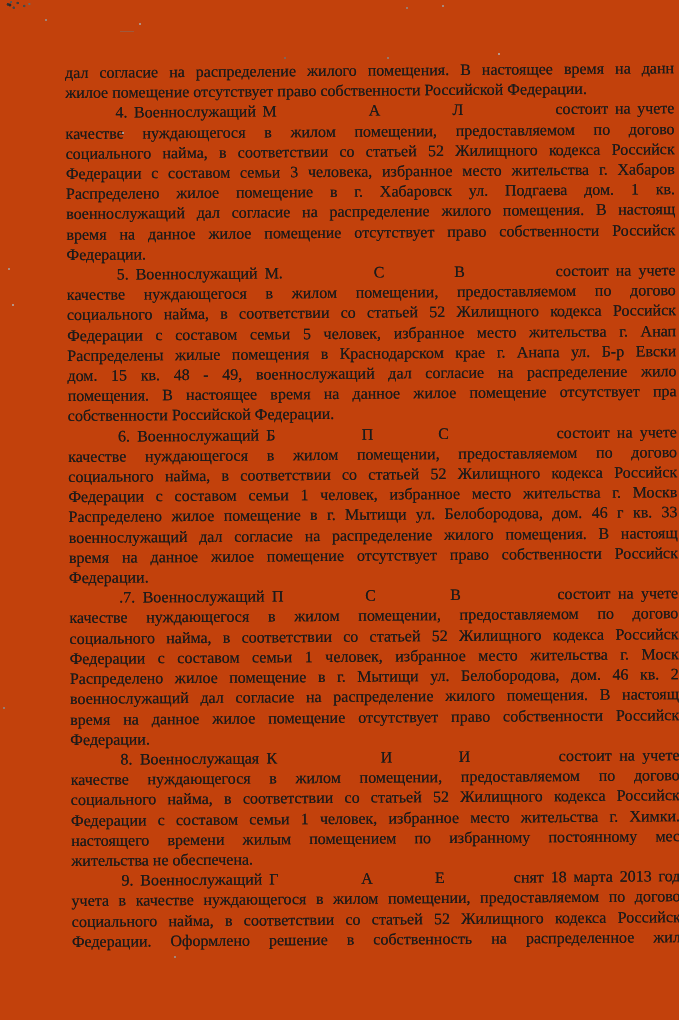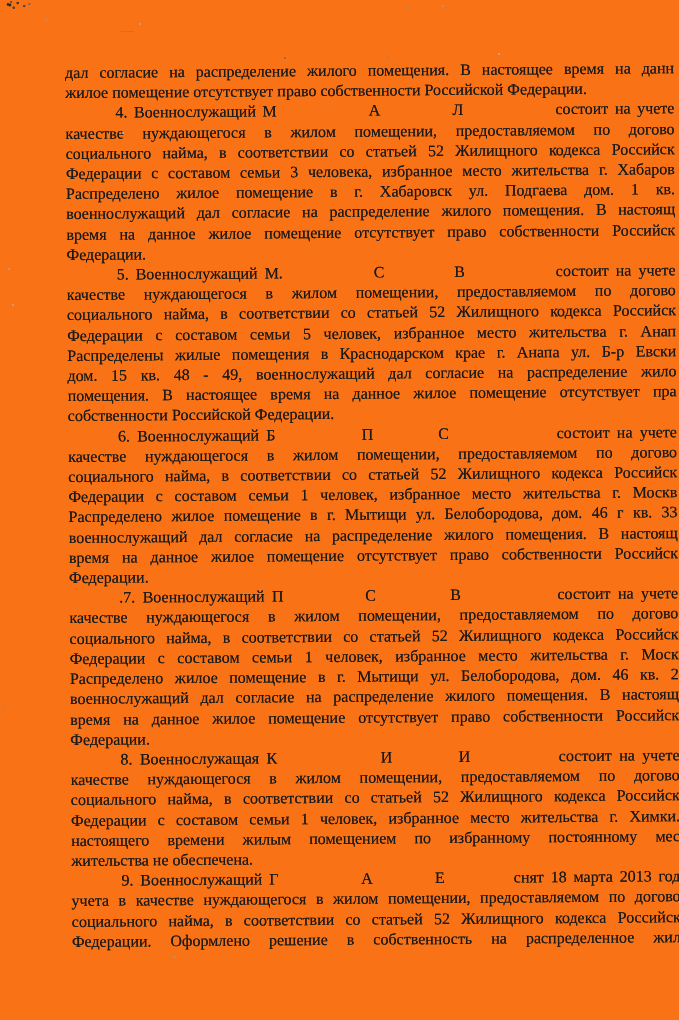--- a/index.html
+++ b/index.html
@@ -1,21 +1,21 @@
 <!DOCTYPE html>
 <html><head>
 <meta charset="utf-8">
 <style>
   html,body{margin:0;padding:0;}
   body{
     width:679px;height:1020px;overflow:hidden;position:relative;
     background:#fdfdfc;
     font-family:"Liberation Serif",serif;
   }
-  .sheet{position:absolute;inset:0;background:#f97316;}
+  .sheet{position:absolute;inset:0;background:#c2410c;}
   .doc-text{
     position:absolute;left:65px;top:63px;width:609px;
     transform:rotate(-0.45deg);transform-origin:0 0;
     font-size:16px;line-height:20.2px;color:#1b1b1b;
     text-shadow:0 0 .45px rgba(25,25,25,.85);
   }
   .para{margin:0;padding:0;}
   .line{text-align:justify;text-align-last:justify;}
   .line.end{text-align-last:left;}
   .line.first{text-indent:50px;}

